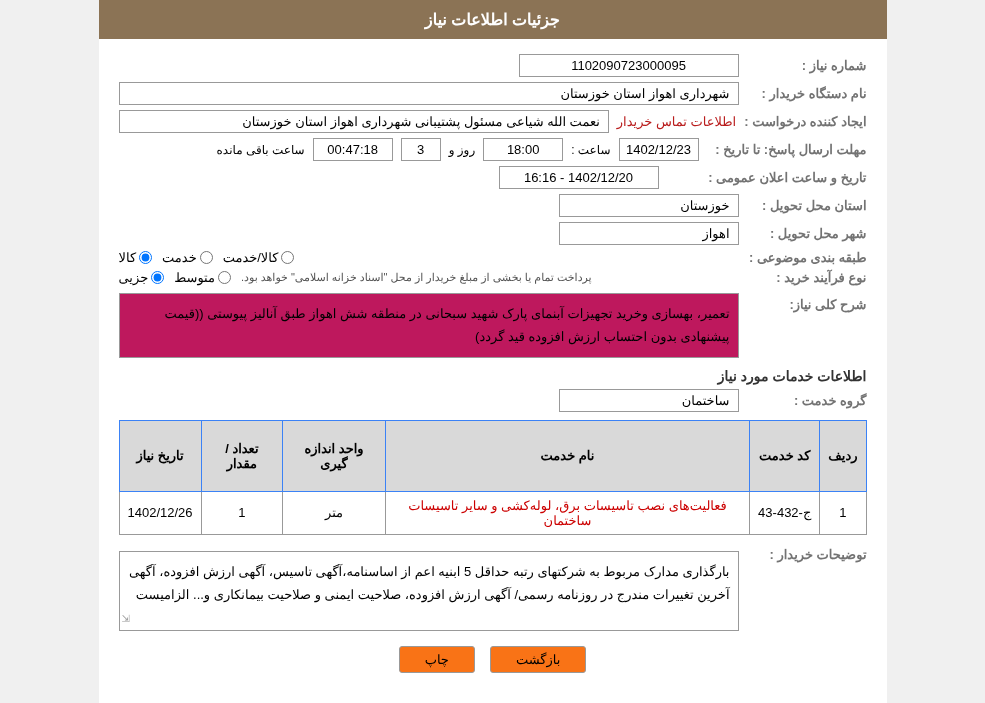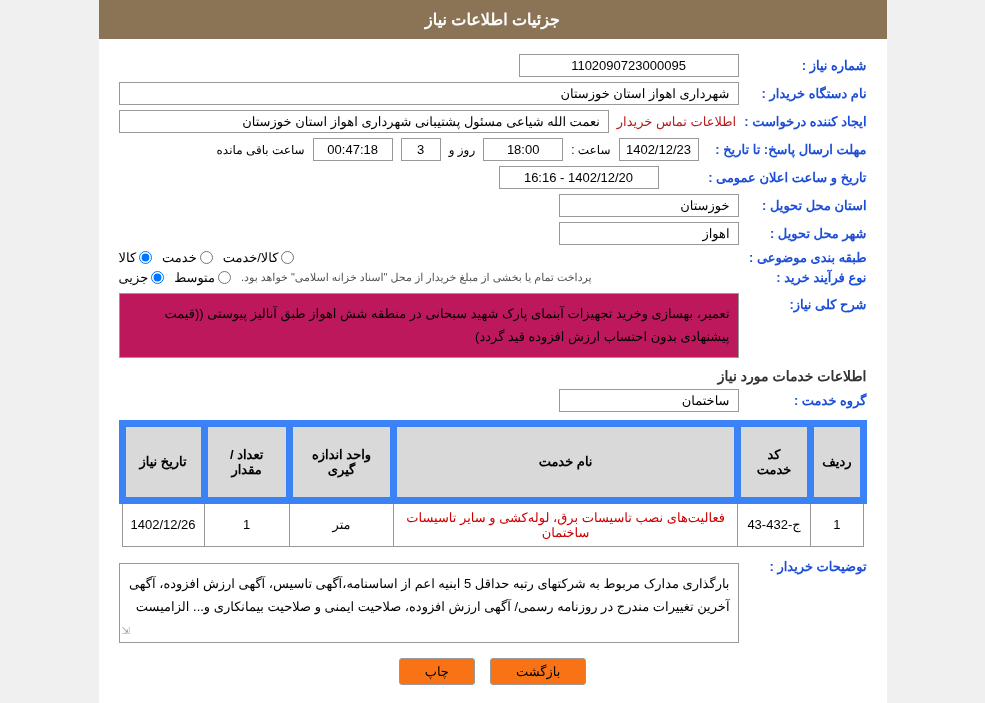--- a/index.html
+++ b/index.html
@@ -21,21 +21,21 @@
       color: #fff;
       text-align: center;
       padding: 10px 20px;
       font-size: 16px;
       font-weight: bold;
     }
     .content-area {
       padding: 15px 20px;
     }
     .label {
-      color: #1d4ed8;
+      color: #737373;
       font-weight: bold;
       white-space: nowrap;
       min-width: 120px;
       text-align: right;
     }
     .value-box {
       border: 1px solid #999;
       padding: 3px 8px;
       background: #fff;
       min-width: 180px;
@@ -78,21 +78,21 @@
       line-height: 1.8;
       min-height: 60px;
     }
     .services-table {
       width: 100%;
       border-collapse: collapse;
       margin-top: 8px;
     }
     .services-table th {
       background: #d9d9d9;
-      border: 7px solid #3b82f6;
+      border: 1px solid #3b82f6;
       padding: 20px 8px;
       text-align: center;
       font-weight: bold;
     }
     .services-table td {
       border: 1px solid #999;
       padding: 6px 8px;
       text-align: center;
     }
     .services-table td.service-name {

